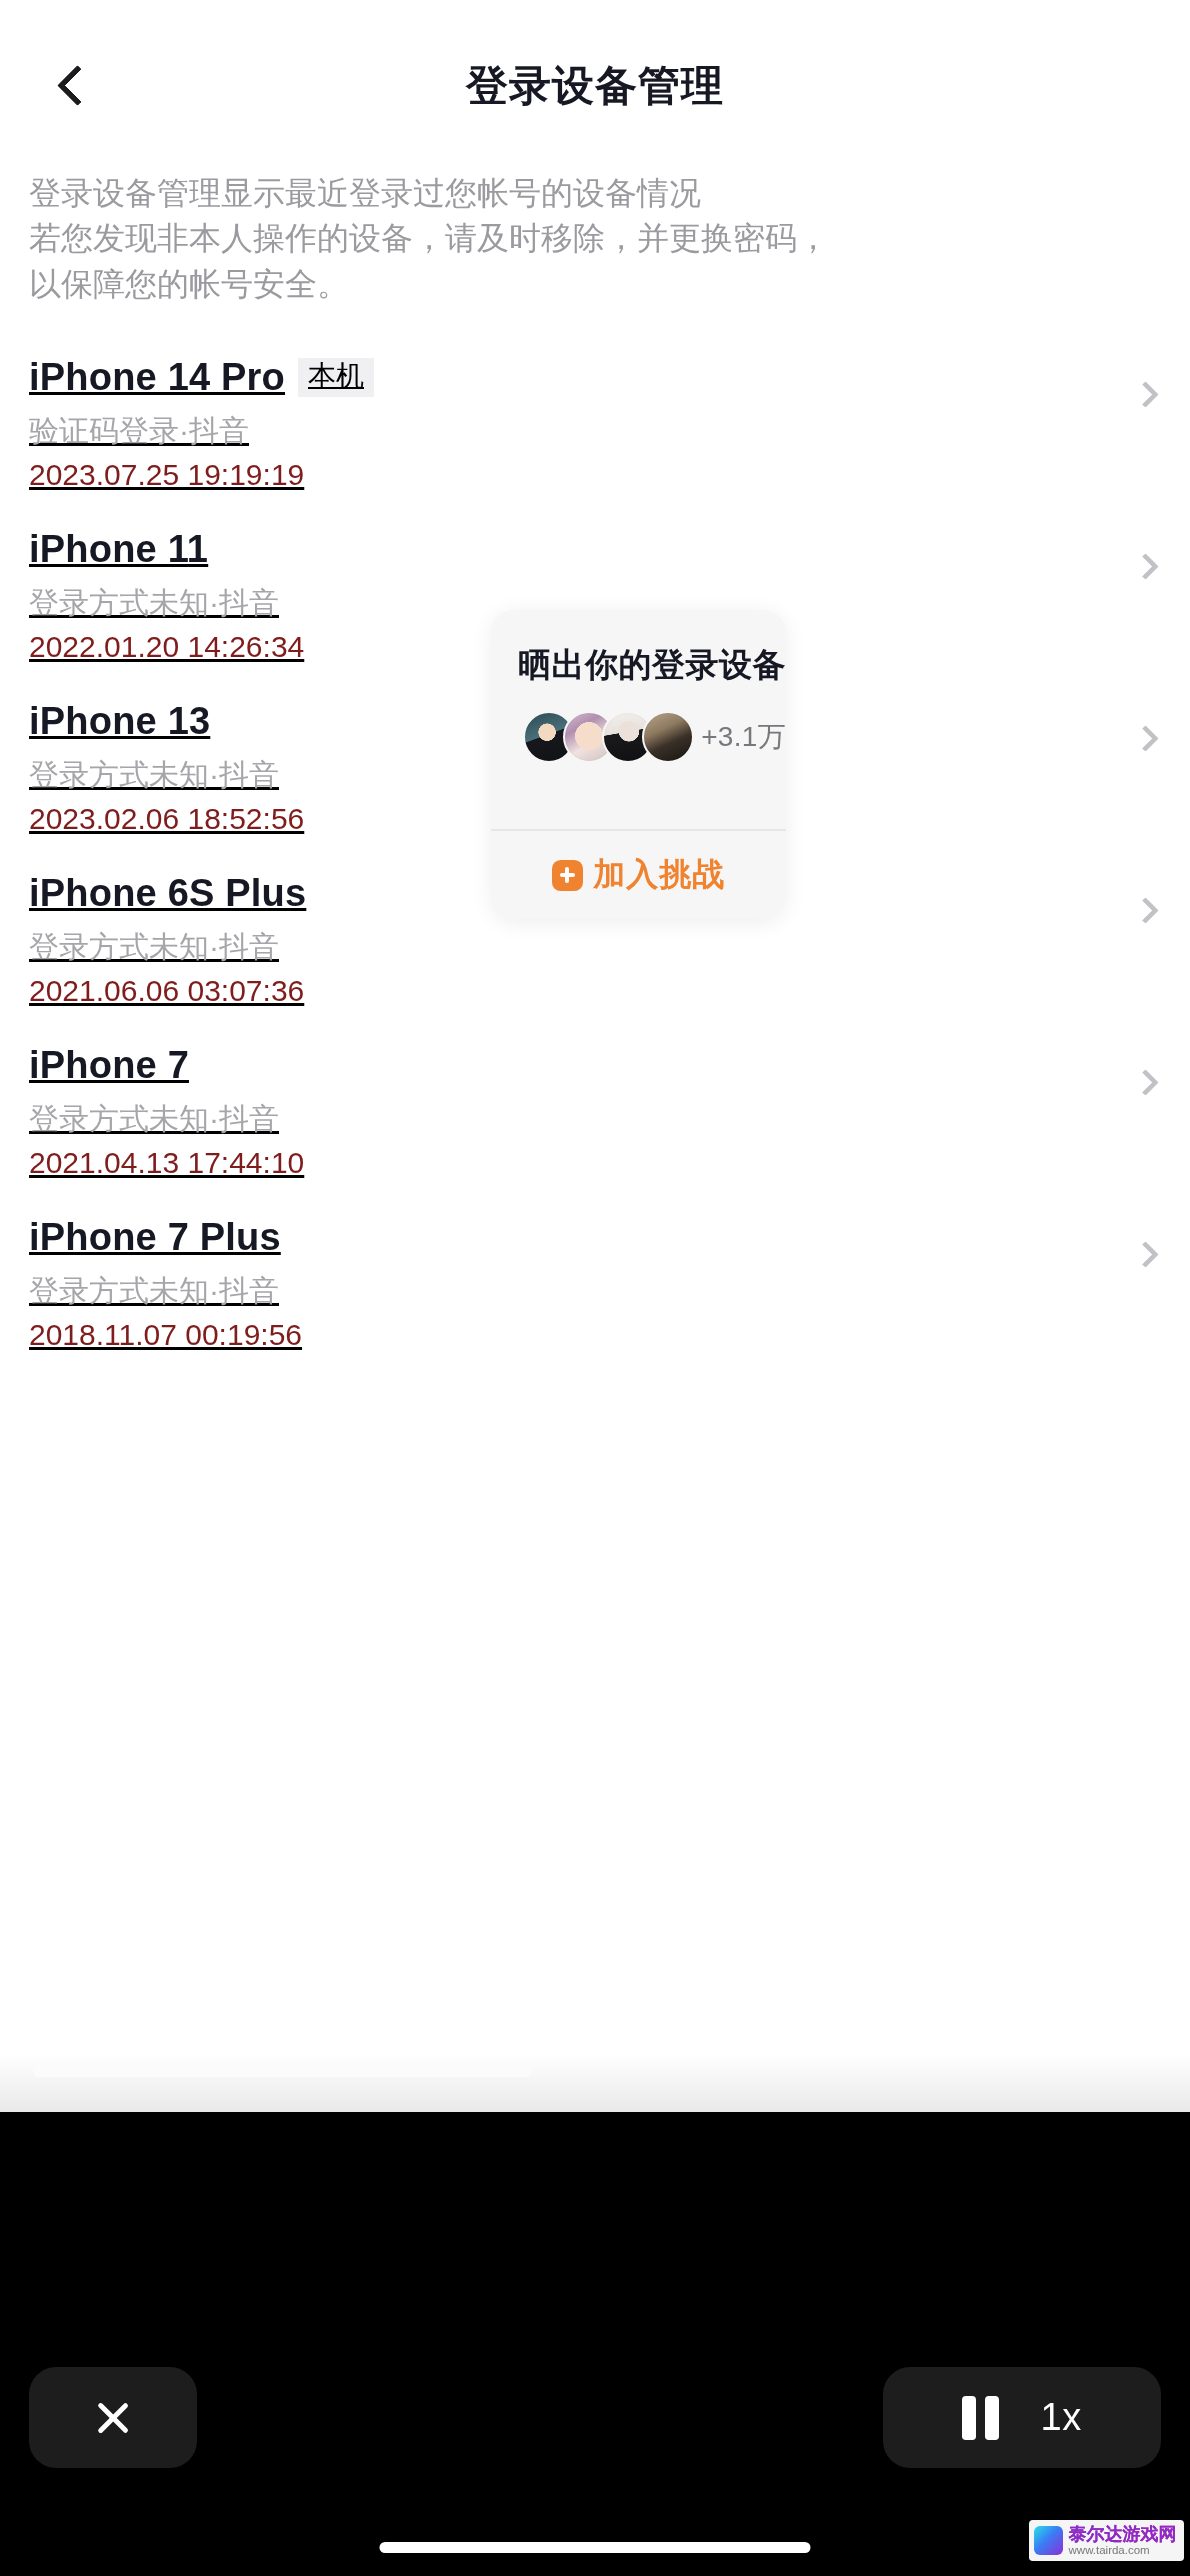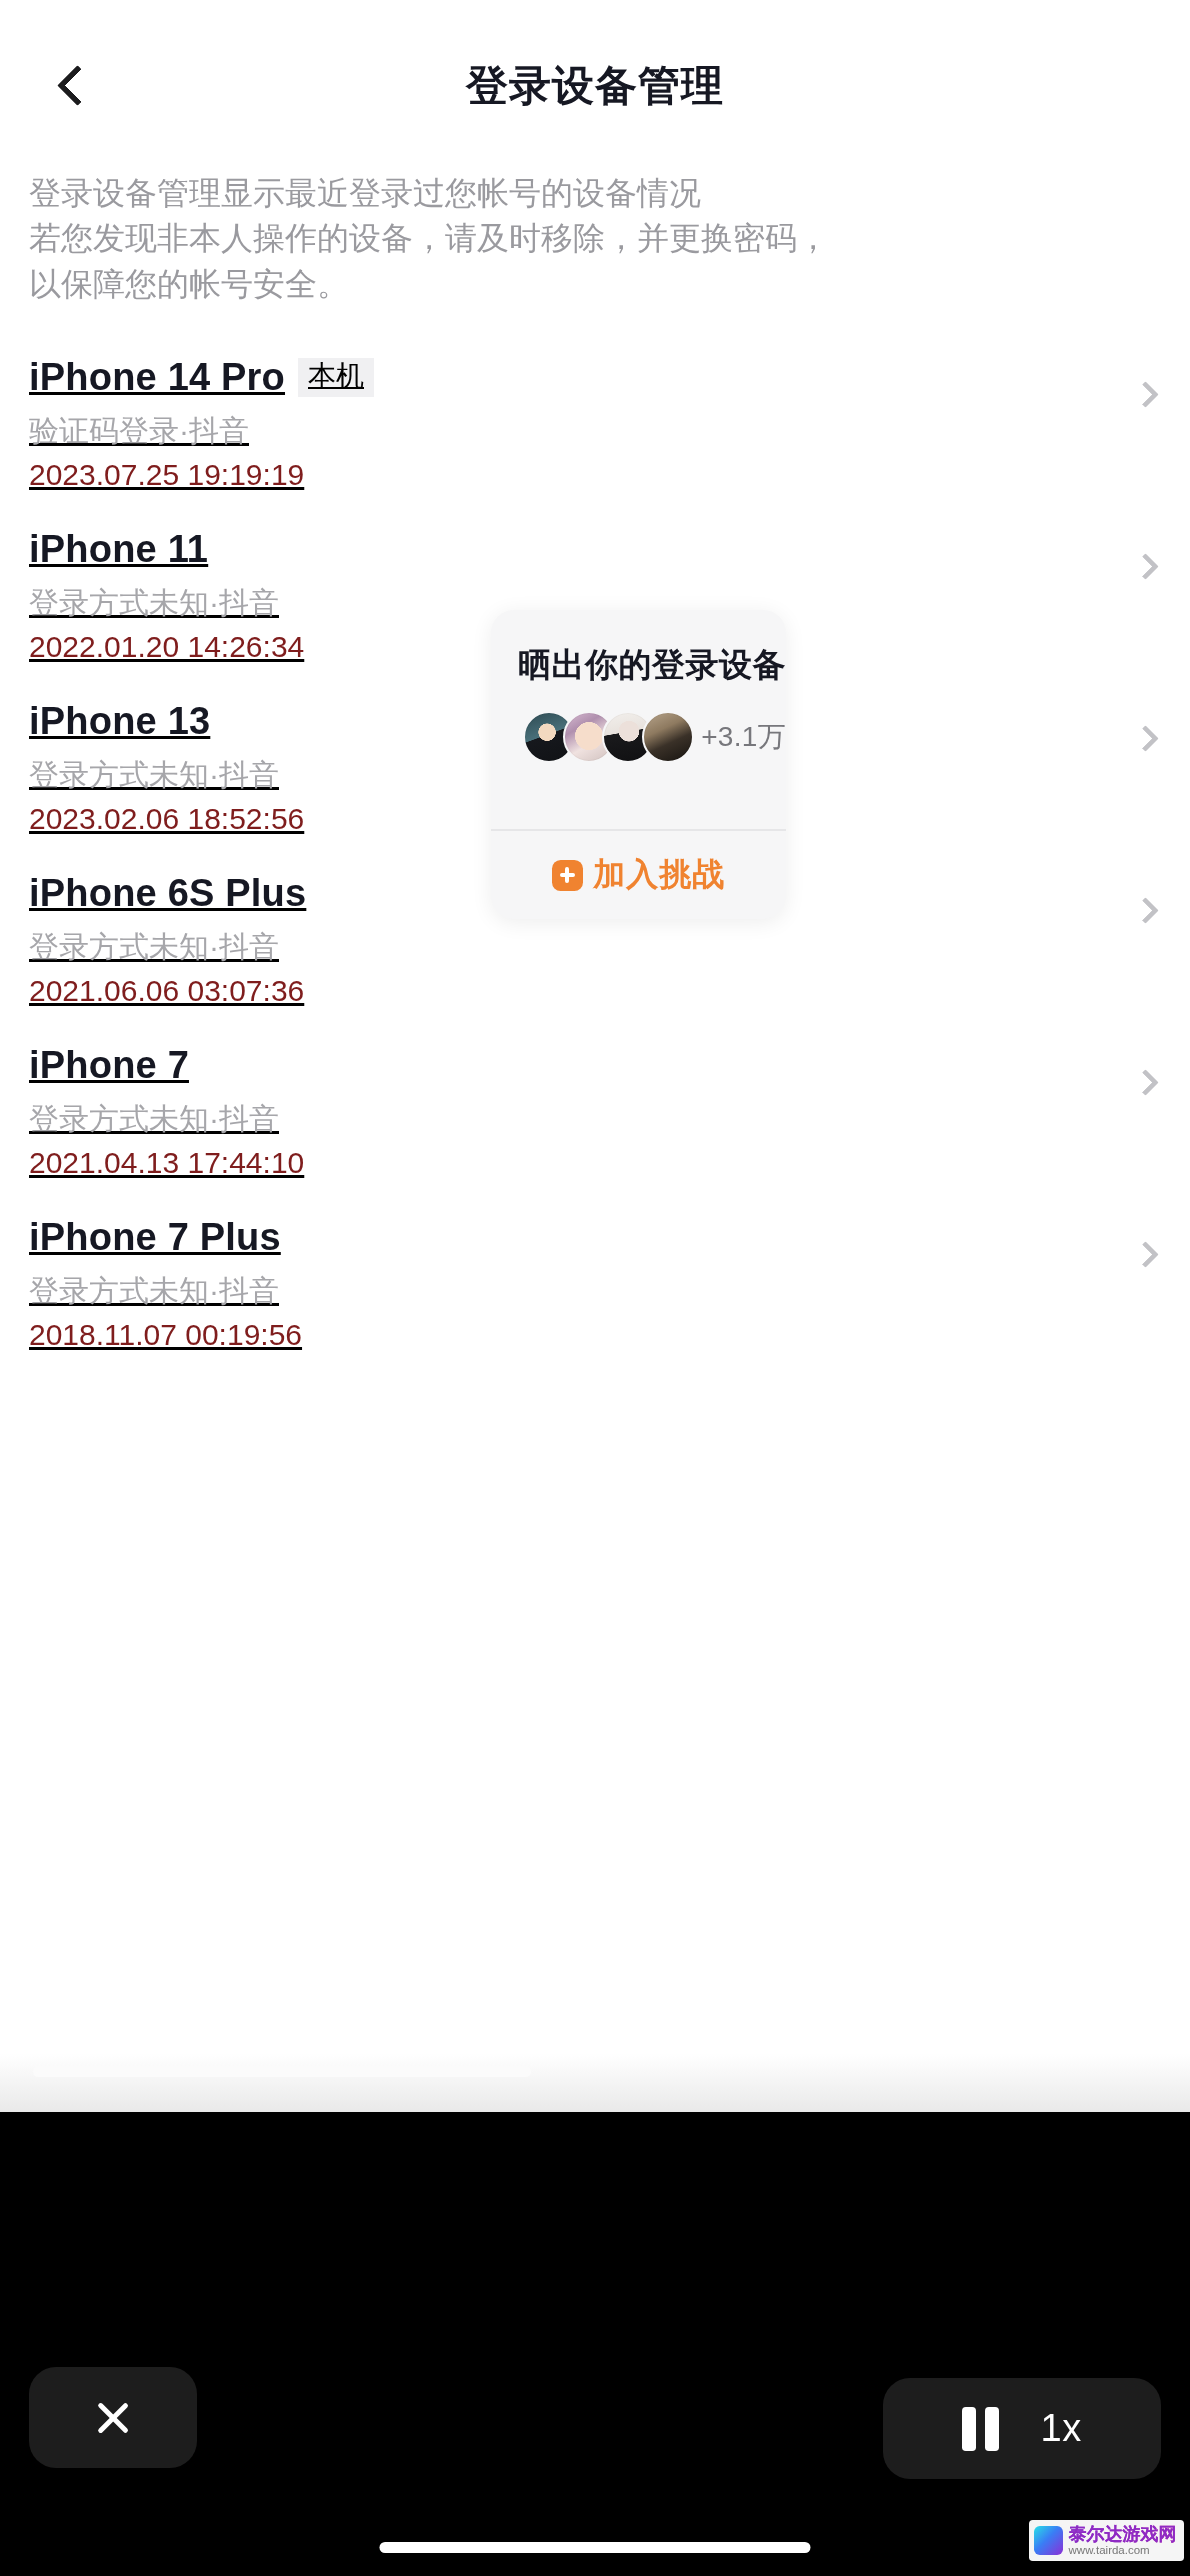--- a/index.html
+++ b/index.html
@@ -151,21 +151,21 @@
   }
   .close-btn { left:29px; top:43px; width:168px; height:101px; }
   .close-x { position:relative; width:40px; height:40px; }
   .close-x::before, .close-x::after {
     content:""; position:absolute; left:50%; top:0;
     width:4.8px; height:40px; background:#fff; border-radius:2.9px;
   }
   .close-x::before { transform:translateX(-50%) rotate(45deg); }
   .close-x::after  { transform:translateX(-50%) rotate(-45deg); }
 
-  .play-btn { right:29px; top:54px; width:278px; height:101px; gap:42px; }
+  .play-btn { right:29px; top:43px; width:278px; height:101px; gap:42px; }
   .pause-icon { display:flex; gap:9.6px; }
   .pause-icon span {
     display:block; width:13.4px; height:44px; background:#fff; border-radius:3.8px;
   }
   .speed-label { font-size:38px; color:#fff; font-weight:500; letter-spacing:0.5px; }
 
   .home-indicator {
     position:absolute; left:50%; transform:translateX(-50%); bottom:23px;
     width:431px; height:11.5px; border-radius:5.8px; background:#fff;
   }

